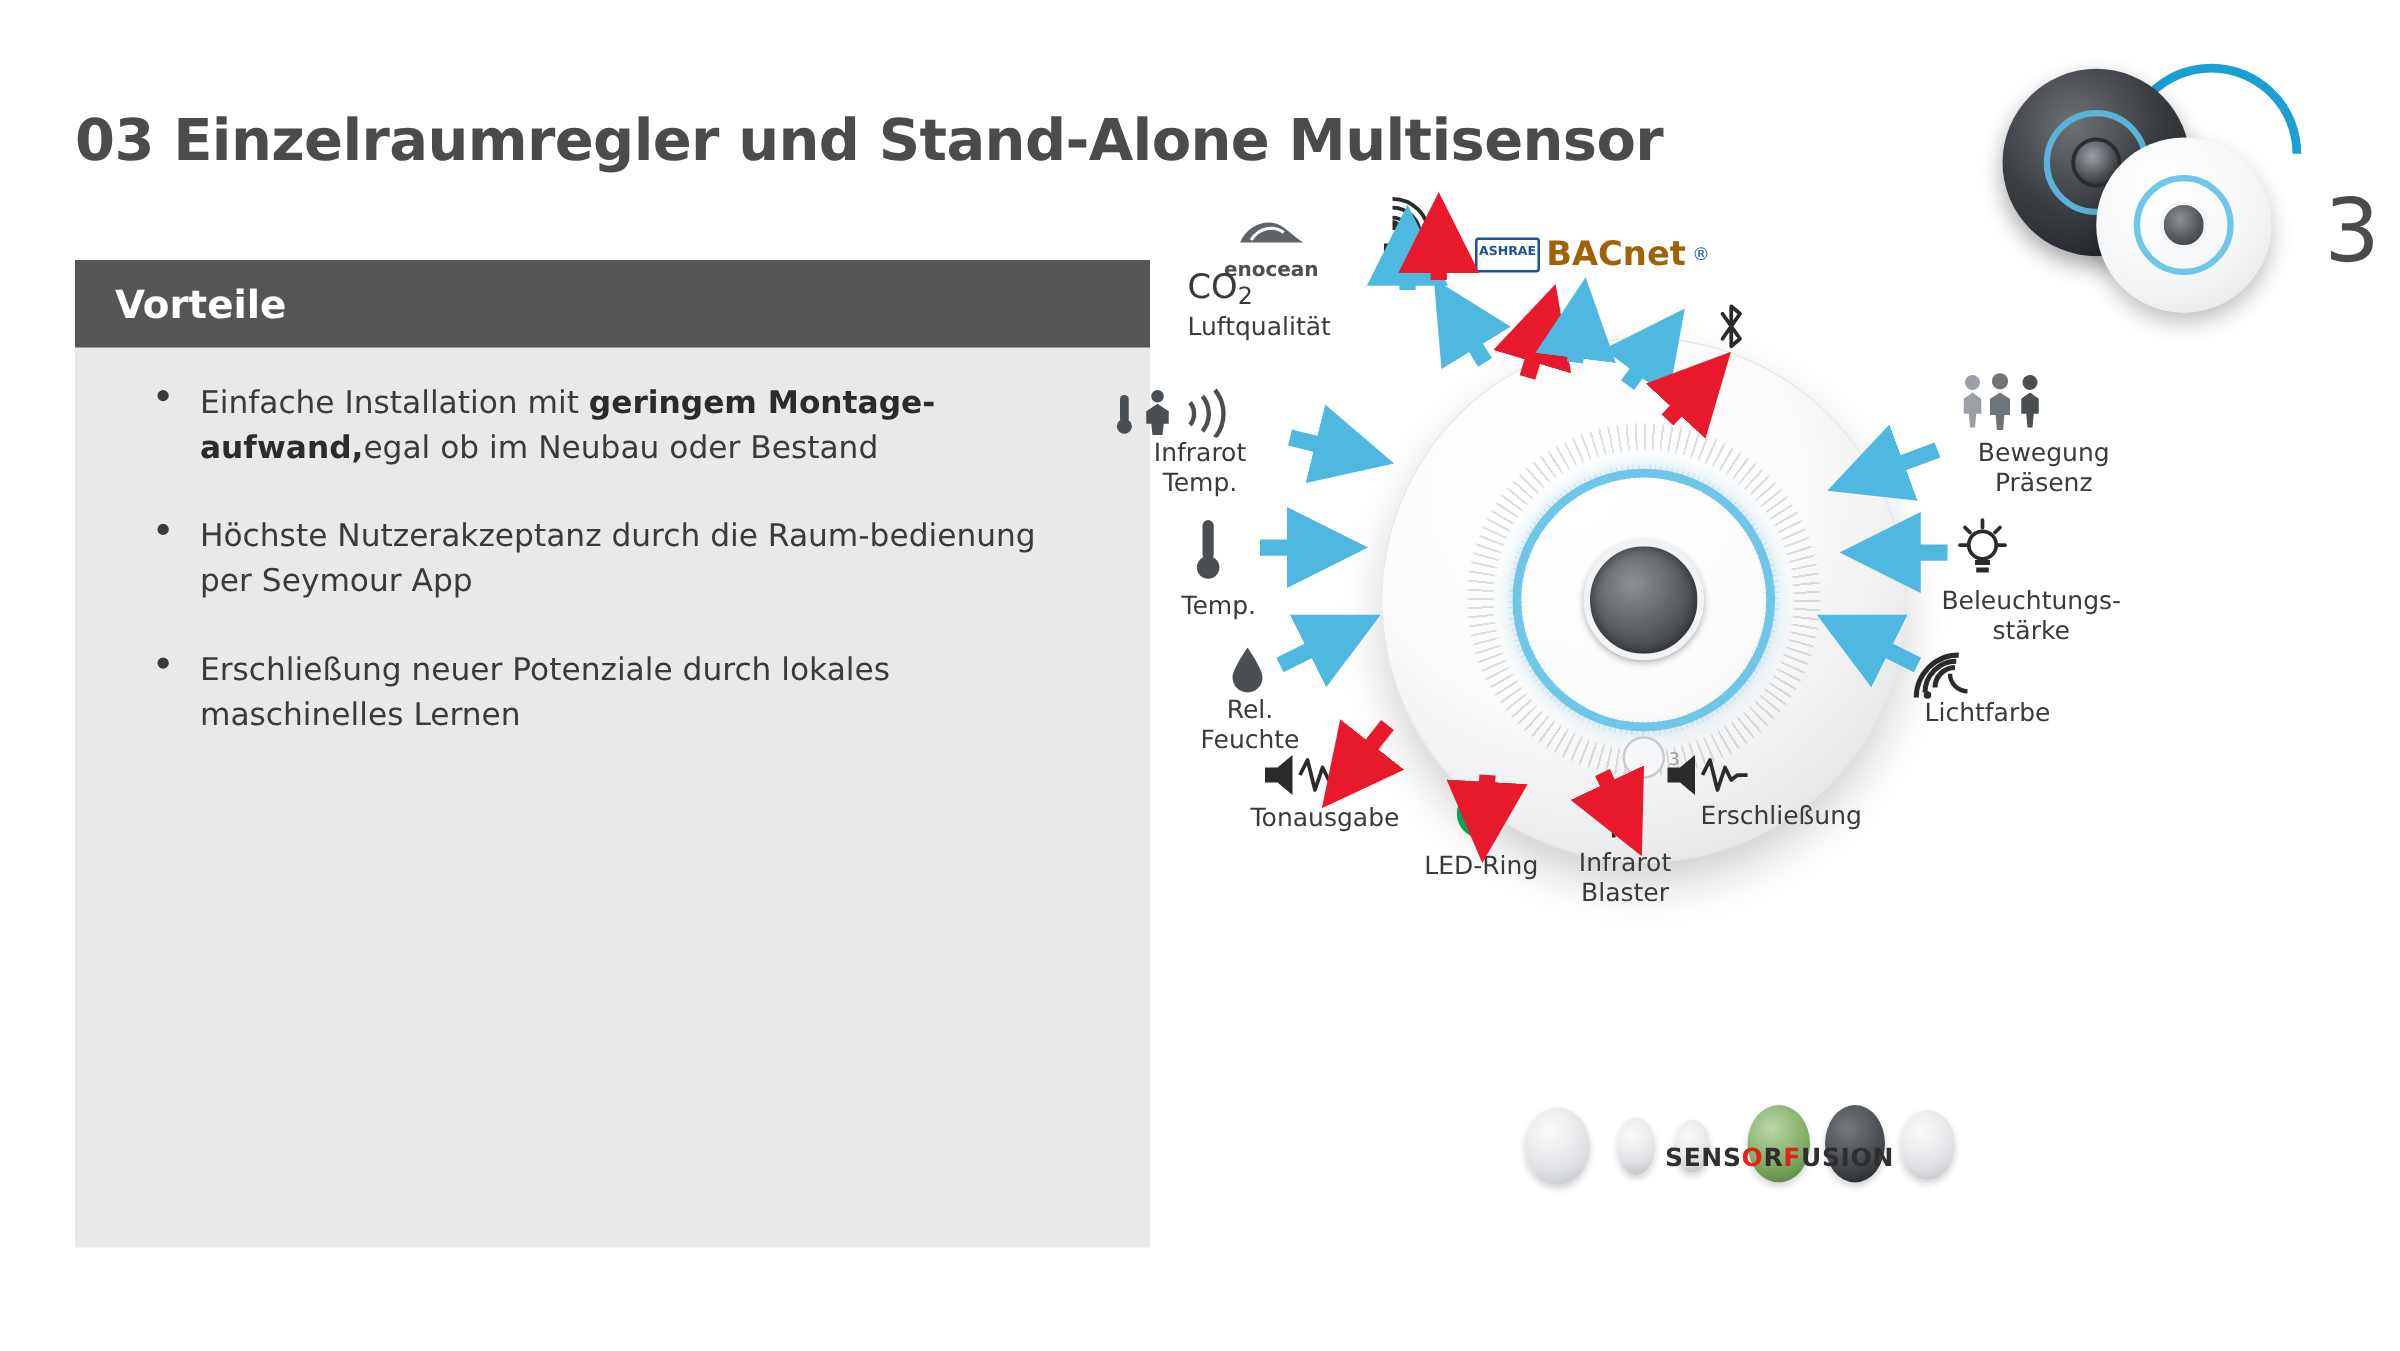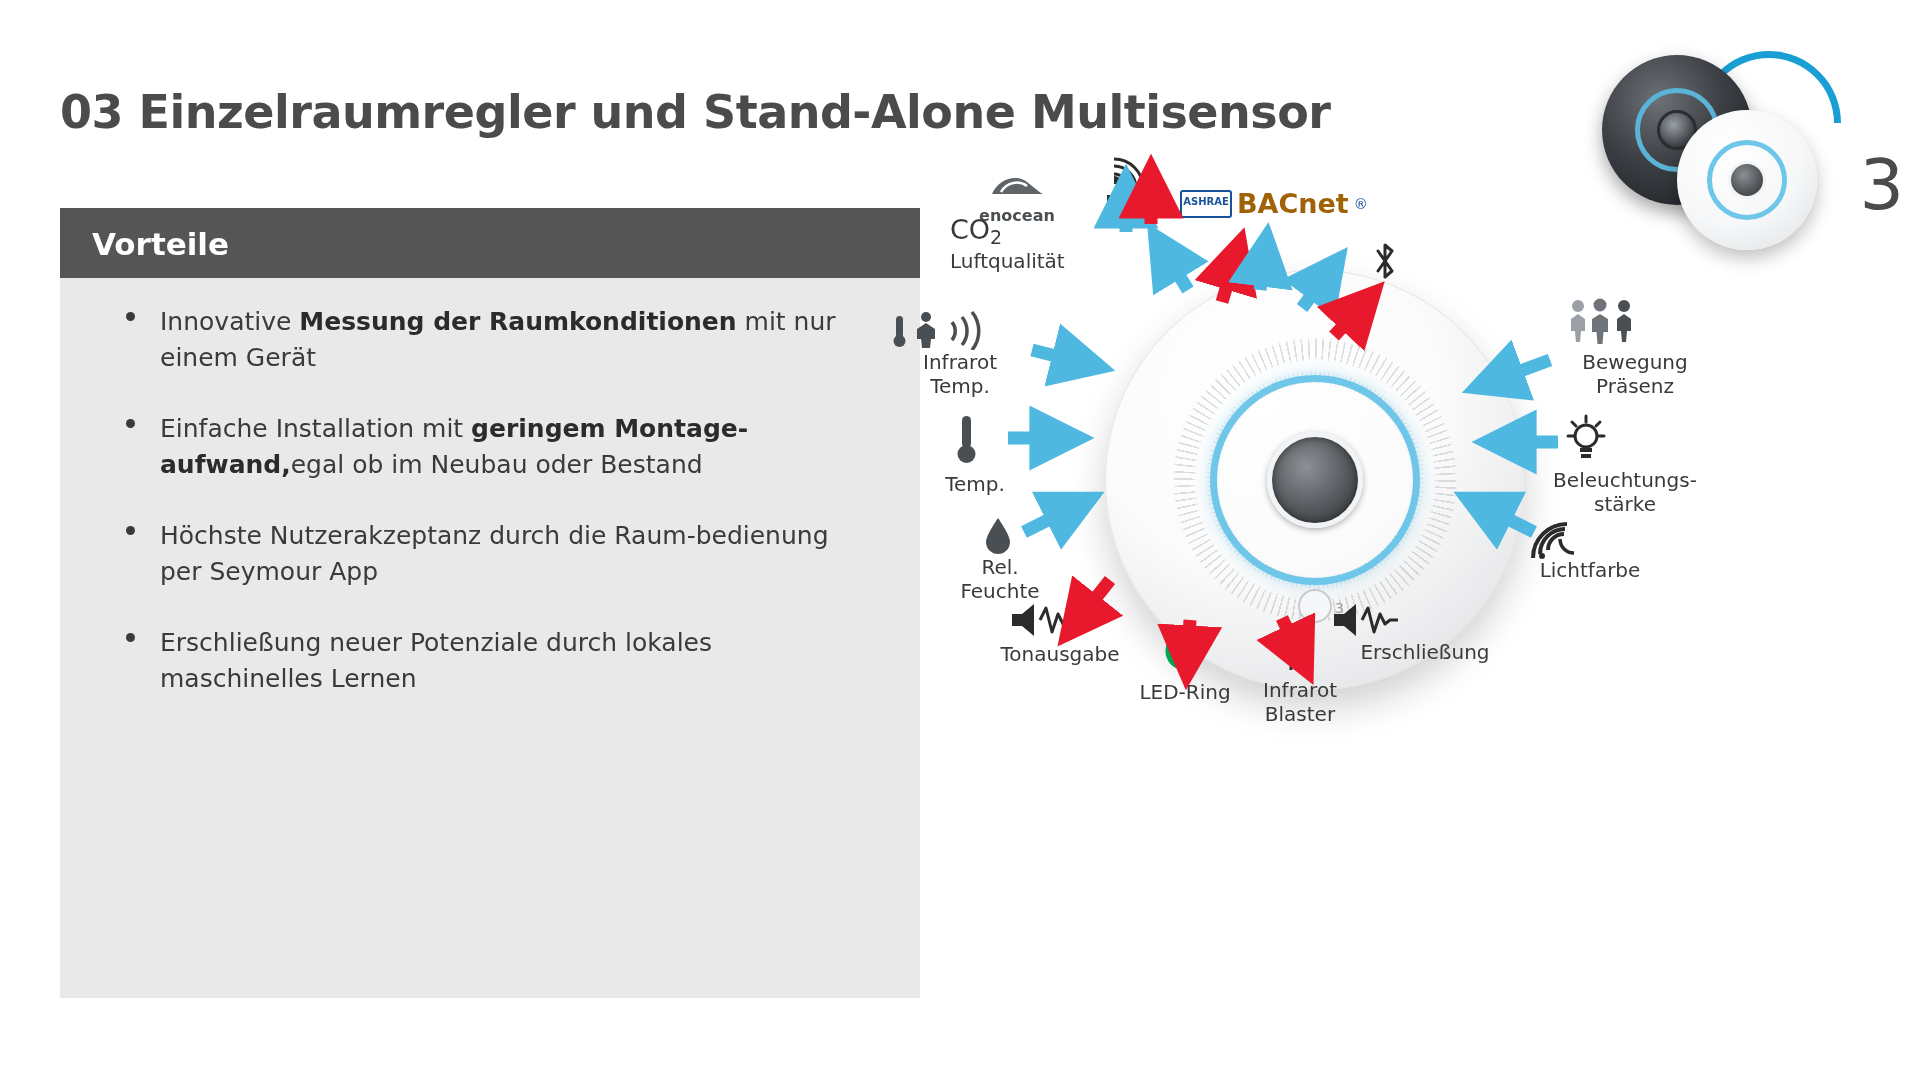--- a/index.html
+++ b/index.html
@@ -178,21 +178,20 @@
 <body>
 
 <div class="slide">
 
   <div class="title">03 Einzelraumregler und Stand-Alone Multisensor</div>
 
   <div class="panel">
     <div class="panel-header"></div>
     <div class="panel-header-text">Vorteile</div>
     <ul class="bullets" id="bullet-list">
-        <li class="bullet"><span class="dot"></span><span>Innovative </span><b>Messung der Raumkonditionen</b><span> mit nur einem Gerät</span></li>
         <li class="bullet"><span class="dot"></span><span>Einfache Installation mit </span><b>geringem Montage-aufwand,</b><span>egal ob im Neubau oder Bestand</span></li>
         <li class="bullet"><span class="dot"></span><span>Höchste Nutzerakzeptanz durch die Raum-bedienung per Seymour App</span></li>
         <li class="bullet"><span class="dot"></span><span>Erschließung neuer Potenziale durch lokales maschinelles Lernen</span></li>
       </ul>
   </div>
 
   <div class="graphic">
 
     <div class="sensor">
       <div class="dots"></div>
@@ -369,20 +368,31 @@
         <path d="M180 430 L150 468" stroke="#e8192c" marker-end="url(#rhead)"></path>
         <path d="M260 470 L258 504" stroke="#e8192c" marker-end="url(#rhead)"></path>
         <path d="M352 468 L368 502" stroke="#e8192c" marker-end="url(#rhead)"></path>
 
         <path d="M620 210 L566 230" stroke="#4fb8e0" marker-end="url(#bhead)"></path>
         <path d="M628 292 L578 292" stroke="#4fb8e0" marker-end="url(#bhead)"></path>
         <path d="M604 382 L556 358" stroke="#4fb8e0" marker-end="url(#bhead)"></path>
       </g>
     </svg>
 
+    <div class="explode">
+      <div class="piece" style="left:0;width:52px;height:62px;"></div>
+      <div class="piece" style="left:74px;top:16px;width:30px;height:46px;"></div>
+      <div class="piece" style="left:120px;top:18px;width:28px;height:42px;"></div>
+      <div class="piece green" style="left:178px;top:6px;width:50px;height:62px;"></div>
+      <div class="piece dark" style="left:240px;top:6px;width:48px;height:62px;"></div>
+      <div class="piece" style="left:300px;top:10px;width:44px;height:56px;"></div>
+      <div class="sf-logo">
+        <span>SENS</span><span class="o">O</span><span>R</span><span class="f">F</span><span>USION</span>
+      </div>
+    </div>
   </div>
 
   <div class="corner">
     <div class="bigarc"></div>
     <div class="darkdisc">
       <div class="dring"></div>
       <div class="dlens"></div>
     </div>
     <div class="whitedisc">
       <div class="wring"></div>

